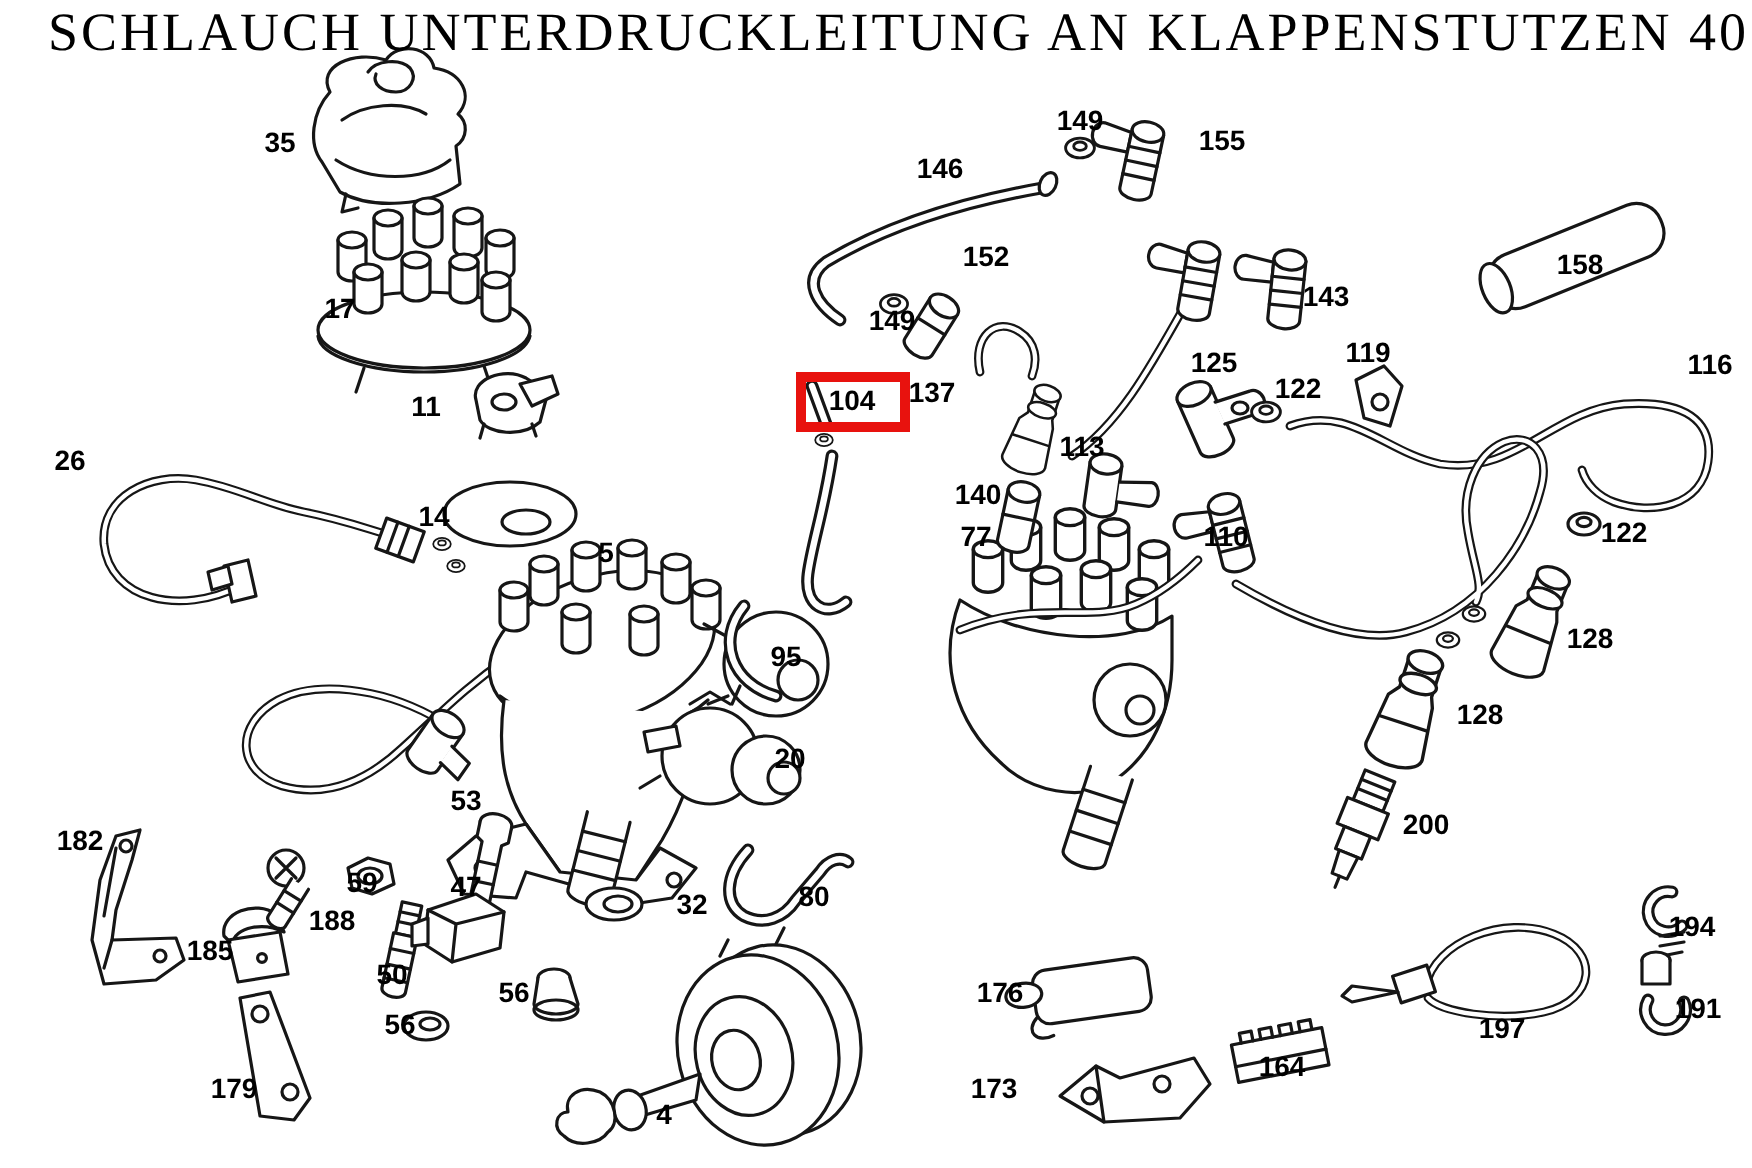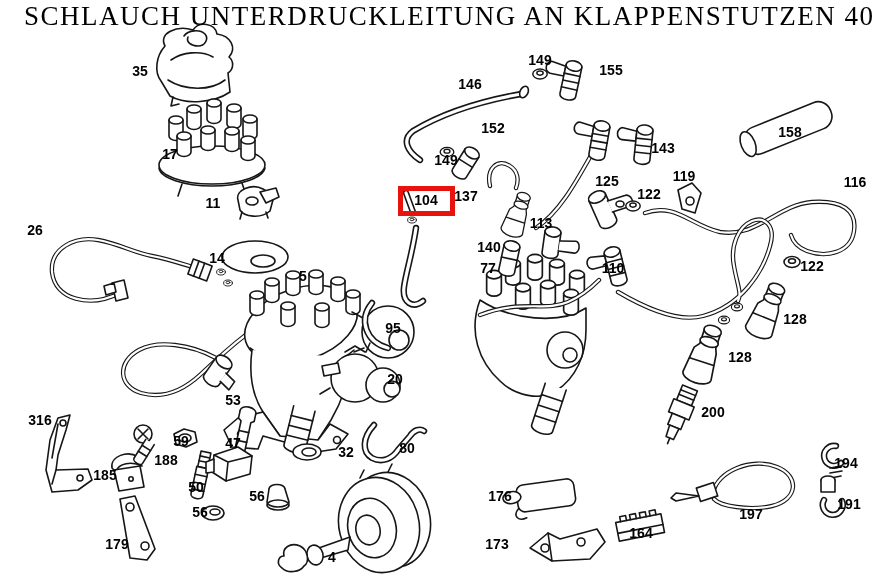--- a/index.html
+++ b/index.html
@@ -421,21 +421,21 @@
       <span class="part-label" style="left: 489px; top: 247px;">140</span>
       <span class="part-label" style="left: 613px; top: 268px;">110</span>
       <span class="part-label" style="left: 812px; top: 266px;">122</span>
       <span class="part-label" style="left: 440px; top: 268px; margin-left: 48px;">77</span>
       <span class="part-label" style="left: 393px; top: 328px;">95</span>
       <span class="part-label" style="left: 395px; top: 379px;">20</span>
       <span class="part-label" style="left: 795px; top: 319px;">128</span>
       <span class="part-label" style="left: 740px; top: 357px;">128</span>
       <span class="part-label" style="left: 713px; top: 412px;">200</span>
       <span class="part-label" style="left: 233px; top: 400px;">53</span>
-      <span class="part-label" style="left: 40px; top: 420px;">316</span>
+      <span class="part-label" style="left: 40px; top: 420px;">182</span>
       <span class="part-label" style="left: 181px; top: 441px;">59</span>
       <span class="part-label" style="left: 233px; top: 443px;">47</span>
       <span class="part-label" style="left: 166px; top: 460px;">188</span>
       <span class="part-label" style="left: 105px; top: 475px;">185</span>
       <span class="part-label" style="left: 196px; top: 487px;">50</span>
       <span class="part-label" style="left: 257px; top: 496px;">56</span>
       <span class="part-label" style="left: 200px; top: 512px; text-align: center;">56</span>
       <span class="part-label" style="left: 346px; top: 452px;">32</span>
       <span class="part-label" style="left: 407px; top: 448px;">80</span>
       <span class="part-label" style="left: 117px; top: 544px;">179</span>

